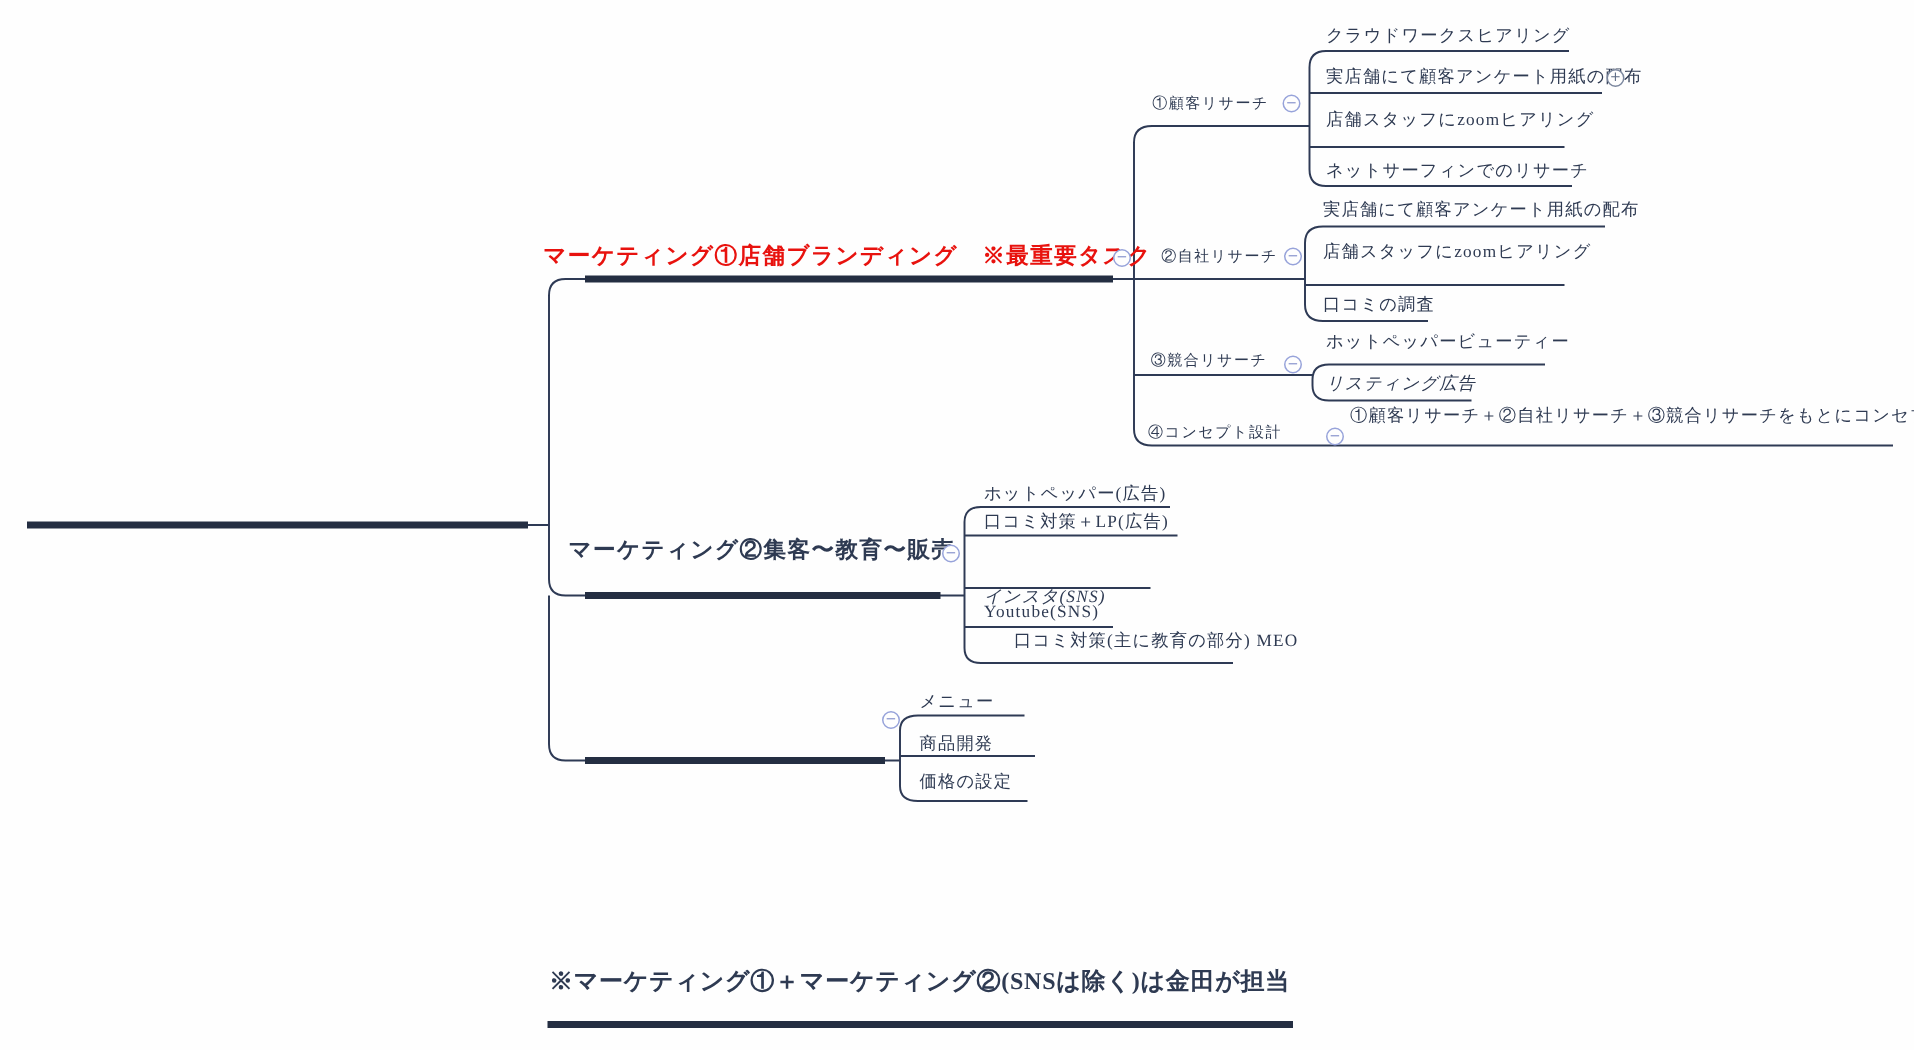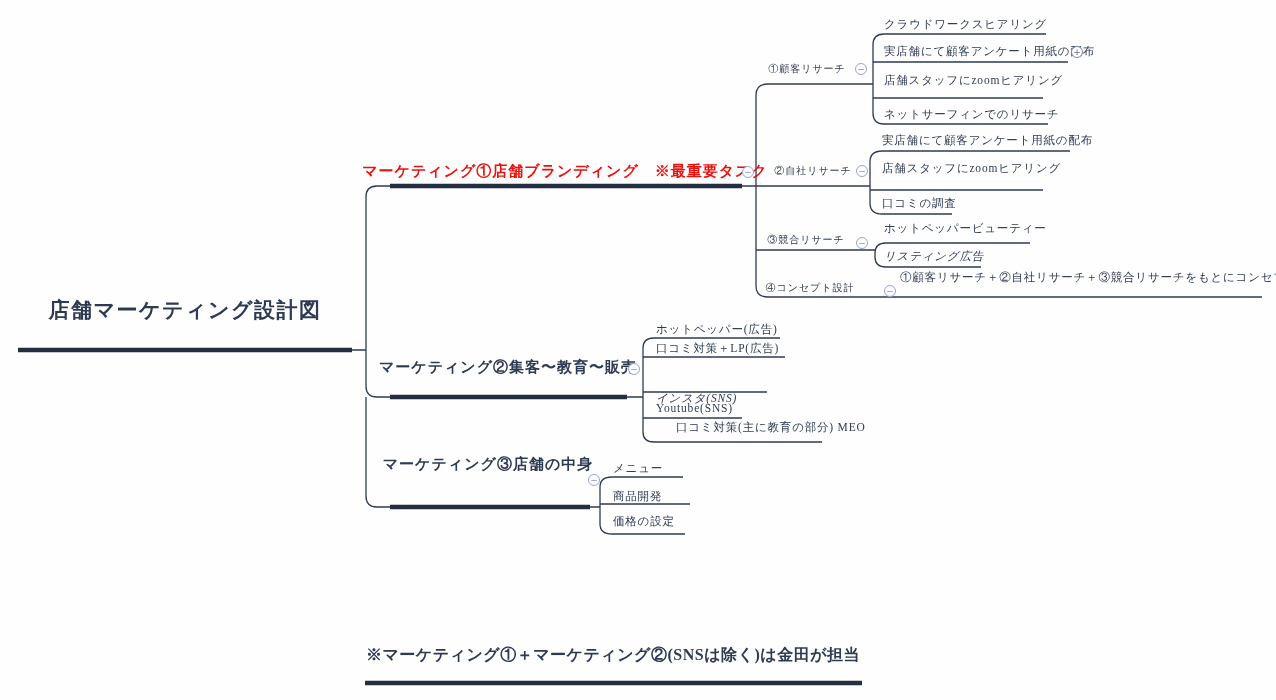--- a/index.html
+++ b/index.html
@@ -51,25 +51,23 @@
     <path fill="none" stroke="#2e3a55" stroke-width="1.3" d="M683,477 H612 Q600,477 600,487 V524 Q600,534 612,534 H685
              M600,504 H690"></path>
 
     <path fill="none" stroke="#242e42" stroke-width="4.6" d="M18,350 H352
              M390,186 H742
              M390,397 H627
              M390,507 H590
              M365,683 H862"></path>
   </svg>
 
-  <div class="label ctr root-label" style="left:185px;top:310px;">店舗マーケティング設計図</div>
 
   <div class="label branch red" style="left:565px;top:171px;">マーケティング①店舗ブランディング　※最重要タスク</div>
   <div class="label branch" style="left:508px;top:367px;">マーケティング②集客〜教育〜販売</div>
-  <div class="label branch" style="left:488px;top:464px;">マーケティング③店舗の中身</div>
 
   <div class="label sub" style="left:807px;top:69px;">①顧客リサーチ</div>
   <div class="label sub" style="left:807px;top:171px;padding-left:12px;">②自社リサーチ</div>
   <div class="label sub" style="left:806px;top:240px;">③競合リサーチ</div>
   <div class="label sub" style="left:810px;top:288px;text-align:right;">④コンセプト設計</div>
 
   <div class="label leaf" style="left:884px;top:24px;">クラウドワークスヒアリング</div>
   <div class="label leaf" style="left:884px;top:51px;">実店舗にて顧客アンケート用紙の配布</div>
   <div class="label leaf" style="left:884px;top:80px;">店舗スタッフにzoomヒアリング</div>
   <div class="label leaf" style="left:884px;top:114px;">ネットサーフィンでのリサーチ</div>

